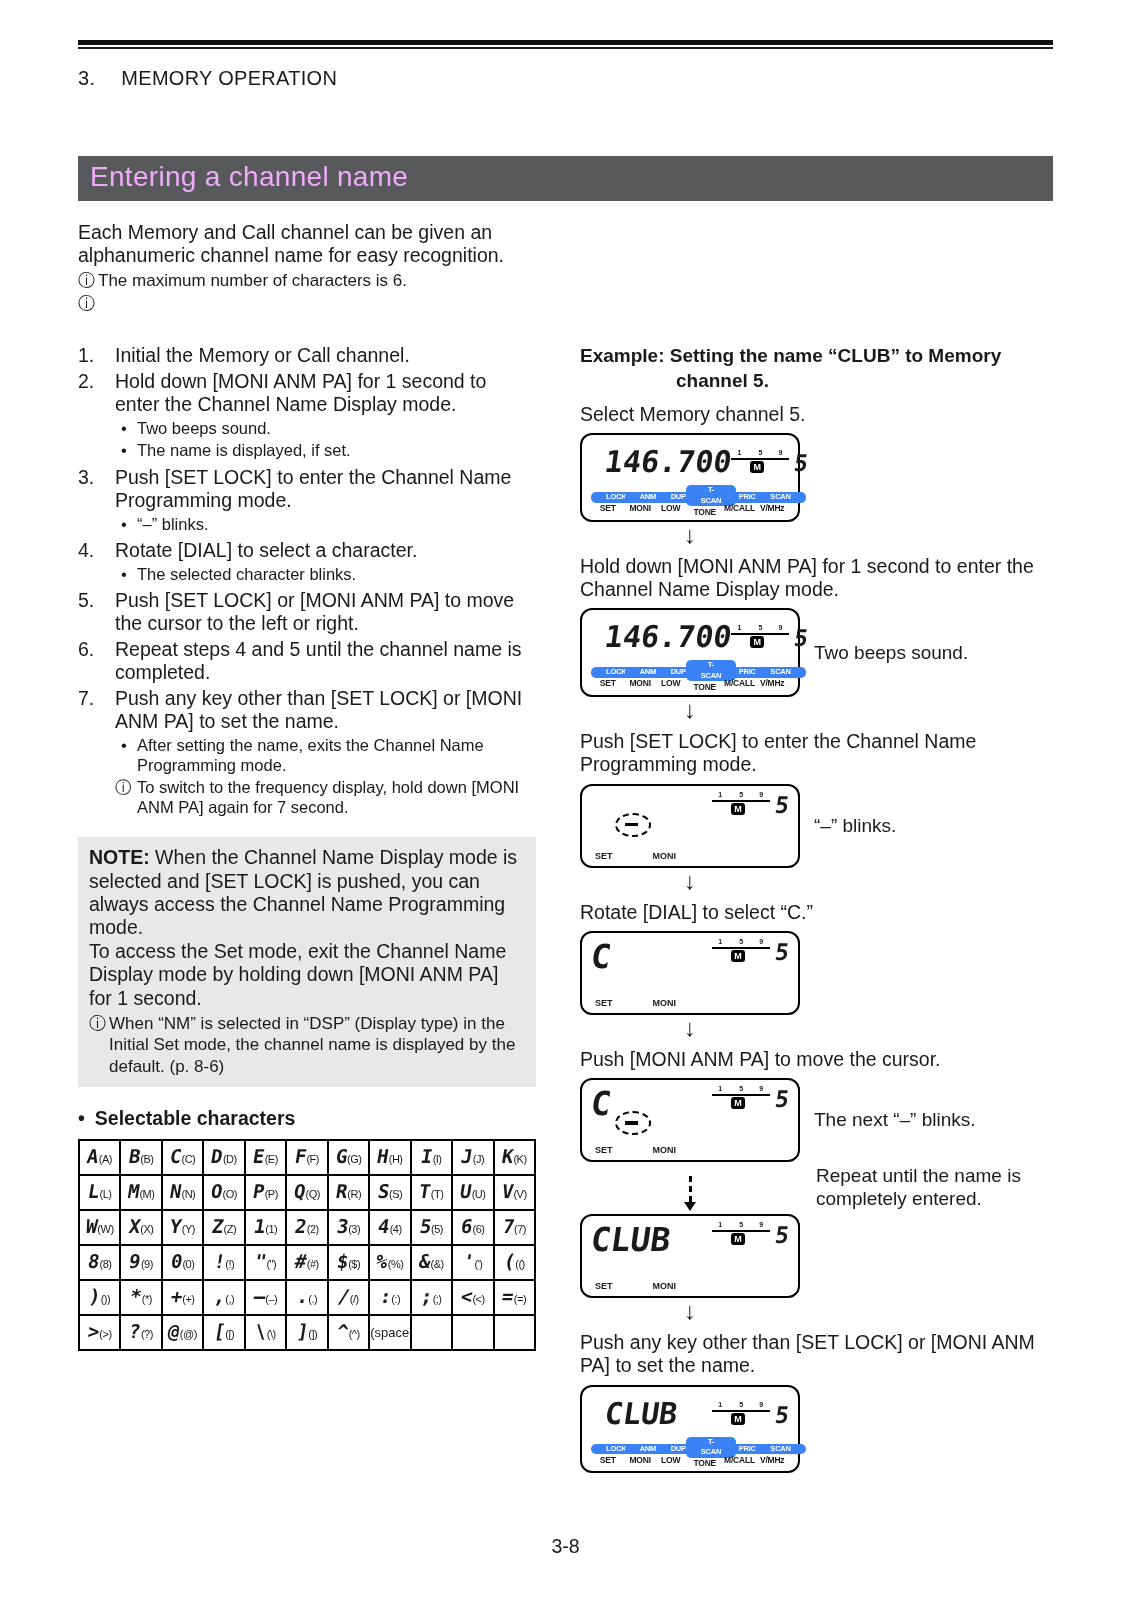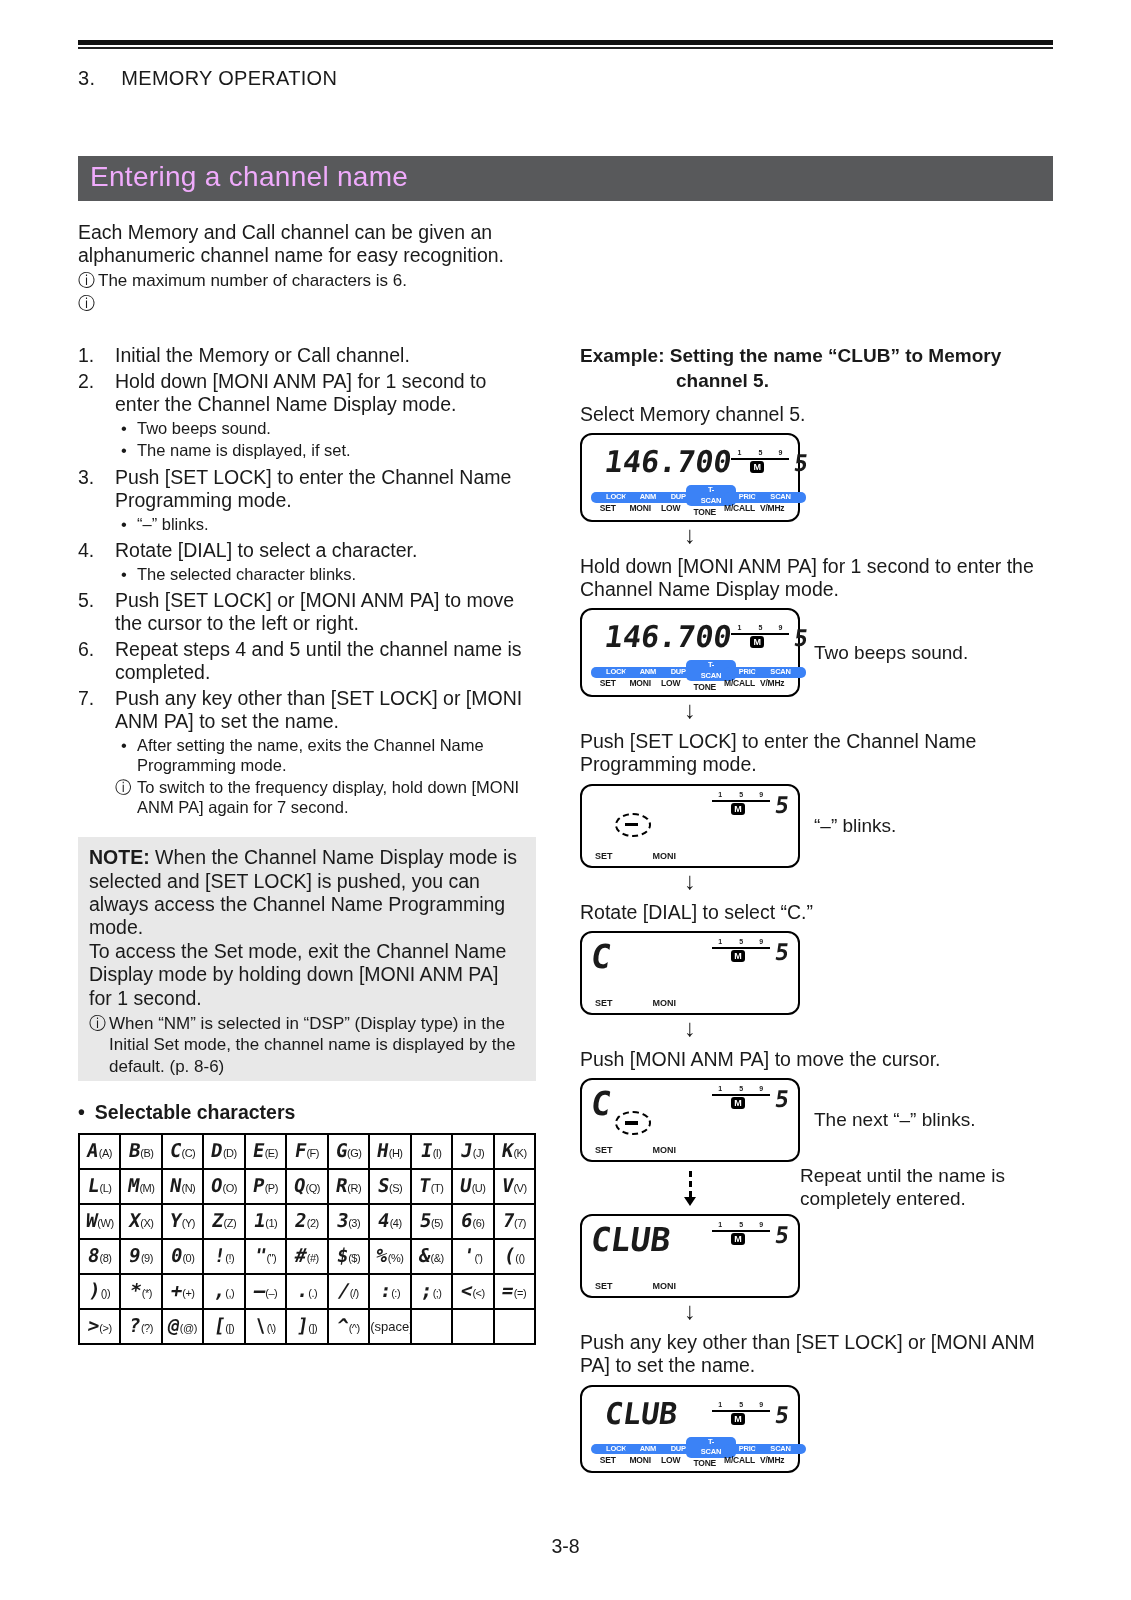--- a/index.html
+++ b/index.html
@@ -25,21 +25,21 @@
   
   .step{display:flex;font-size:19.5px;line-height:1.18;margin-bottom:3px;}
   .step-num{width:37px;flex-shrink:0;}
   .step-body{flex:1;}
   .step-sub{display:flex;font-size:16.5px;line-height:1.22;margin:2px 0 2px 6px;}
   .sub-marker{width:16px;flex-shrink:0;}
   .step-sub.info{margin-left:0;}
   .step-sub.info .sub-marker{width:22px;}
 
   
-  .note-box{margin-top:18px;padding:9px 11px 4px 11px;font-size:19.5px;line-height:1.2;}
+  .note-box{margin-top:18px;padding:9px 11px 10px 11px;font-size:19.5px;line-height:1.2;}
   .note-label{font-weight:bold;}
   .note-info{display:flex;font-size:17px;line-height:1.25;margin-top:3px;}
 
   
   .chars-heading{margin-top:20px;font-size:19.5px;font-weight:bold;display:flex;gap:10px;}
   table.chars{border-collapse:collapse;table-layout:fixed;width:458px;margin-top:9px;}
   table.chars td{border:2px solid #000;height:33px;text-align:center;padding:0;white-space:nowrap;overflow:hidden;}
   .seg{font-family:"DejaVu Sans Mono",monospace;font-weight:bold;display:inline-block;
        transform:skewX(-9deg);font-size:19px;line-height:1;}
   .cl{font-size:11px;letter-spacing:-0.5px;}
@@ -72,21 +72,21 @@
   .badge{background:#3b82f6;color:#fff;font-size:7.5px;font-weight:bold;border-radius:5px;
          padding:0 15px;display:inline-block;line-height:10.5px;letter-spacing:-0.2px;}
   .blabel{font-size:8.5px;font-weight:bold;line-height:10px;letter-spacing:-0.2px;}
   .mini-labels{display:flex;gap:40px;padding:8px 0 2px 4px;font-size:9px;font-weight:bold;}
   .cursor{display:inline-block;width:32px;height:20px;border:2px dashed #000;border-radius:50%;
           position:relative;flex-shrink:0;}
   .cursor::after{content:"";position:absolute;left:8px;top:8px;width:13px;height:3.5px;background:#000;}
   .cursor-alone{margin:22px 0 0 24px;}
   .cursor-after{margin:26px 0 0 4px;}
   .arrow{width:220px;text-align:center;font-size:24px;font-weight:bold;line-height:22px;margin:1px 0;}
-  .arrow-d-row{display:flex;align-items:center;margin:3px 0;}
+  .arrow-d-row{display:flex;align-items:flex-end;gap:16px;margin:3px 0;}
   .arrow-d{width:220px;flex-shrink:0;}
   .dash-line{width:0;height:26px;border-left:3px dashed #000;margin:0 auto;}
   .dash-head{width:0;height:0;border-left:6px solid transparent;border-right:6px solid transparent;
              border-top:9px solid #000;margin:0 auto;}
   .repeat-text{font-size:19px;line-height:1.2;max-width:310px;}
   .lcd-caption{font-size:19px;}
   .page-num{position:absolute;left:0;right:0;bottom:42px;text-align:center;font-size:19.5px;}
 </style>
 </head>
 <body>

